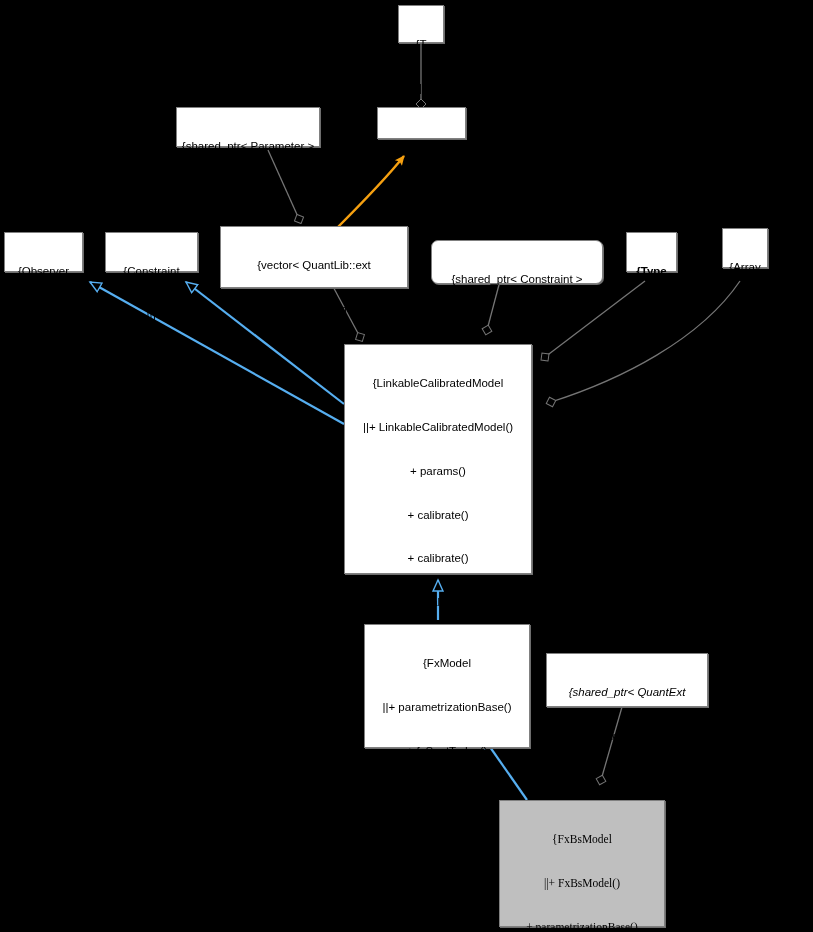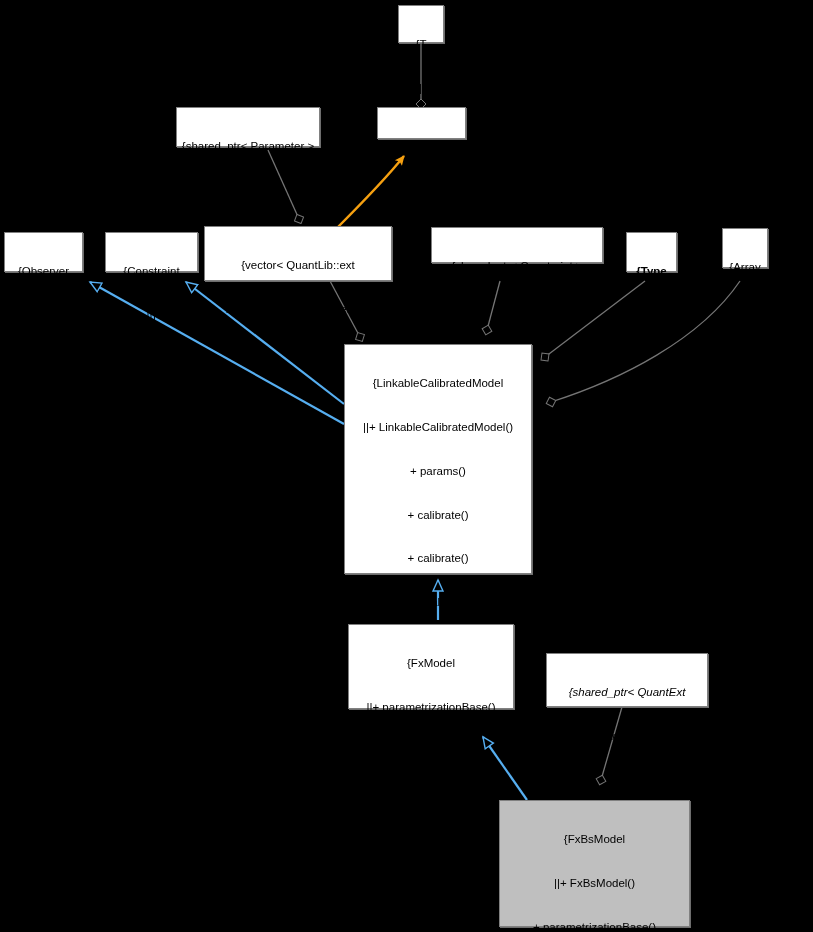--- a/index.html
+++ b/index.html
@@ -114,27 +114,27 @@
   <div class="node center-all" style="left:4px;top:232px;width:79px;height:40px;">
     <span class="ttl">{Observer</span>
     <span class="close">||}</span>
   </div>
 
   <div class="node center-all" style="left:105px;top:232px;width:93px;height:40px;">
     <span class="ttl">{Constraint</span>
     <span class="close">||}</span>
   </div>
 
-  <div class="node center-all" style="left:204px;top:226px;width:188px;height:55px;">
+  <div class="node center-all" style="left:220px;top:226px;width:188px;height:62px;">
     <span class="ttl">{vector&lt; QuantLib::ext</span>
     <span class="ttl">::shared_ptr&lt; Parameter &gt; &gt;</span>
     <span class="close">||}</span>
   </div>
 
-  <div class="node center-all" style="left:431px;top:227px;width:172px;height:36px;">
+  <div class="node center-all" style="left:431px;top:240px;width:172px;height:44px;border-radius:7px;">
     <span class="ttl">{shared_ptr&lt; Constraint &gt;</span>
     <span class="close">||}</span>
   </div>
 
   <div class="node center-all" style="left:626px;top:232px;width:51px;height:40px;font-weight:bold;">
     <span class="ttl">{Type</span>
     <span class="close">||}</span>
   </div>
 
   <div class="node center-all" style="left:722px;top:228px;width:46px;height:40px;">
@@ -153,37 +153,37 @@
     <span class="mem">+ constraint()</span>
     <span class="mem">+ endCriteria()</span>
     <span class="mem">+ problemValues()</span>
     <span class="mem">+ params()</span>
     <span class="mem">+ setParams()</span>
     <span class="mem">+ setParam()</span>
     
     
   </div>
 
-  <div class="node" style="left:348px;top:624px;width:166px;height:85px;">
+  <div class="node" style="left:364px;top:624px;width:166px;height:124px;">
     <span class="ttl">{FxModel</span>
     <span class="mem">||+ parametrizationBase()</span>
     <span class="mem">+ fxSpotToday()</span>
     <span class="mem">+ n()</span>
     <span class="mem">+ m()</span>
     <span class="mem">+ eulerStep()</span>
     <span class="close">}</span>
   </div>
 
   <div class="node center-all" style="left:546px;top:653px;width:162px;height:54px;font-style:italic;">
     <span class="ttl">{shared_ptr&lt; QuantExt</span>
     <span class="ttl">::FxBsParametrization &gt;</span>
     <span class="close">||}</span>
   </div>
 
-  <div class="node filled" style="left:499px;top:800px;width:191px;height:127px;">
+  <div class="node filled" style="left:499px;top:800px;width:166px;height:127px;font-family:Liberation Serif, serif;">
     <span class="ttl">{FxBsModel</span>
     <span class="mem">||+ FxBsModel()</span>
     <span class="mem">+ parametrizationBase()</span>
     
     
     
     
     
   </div>
 

